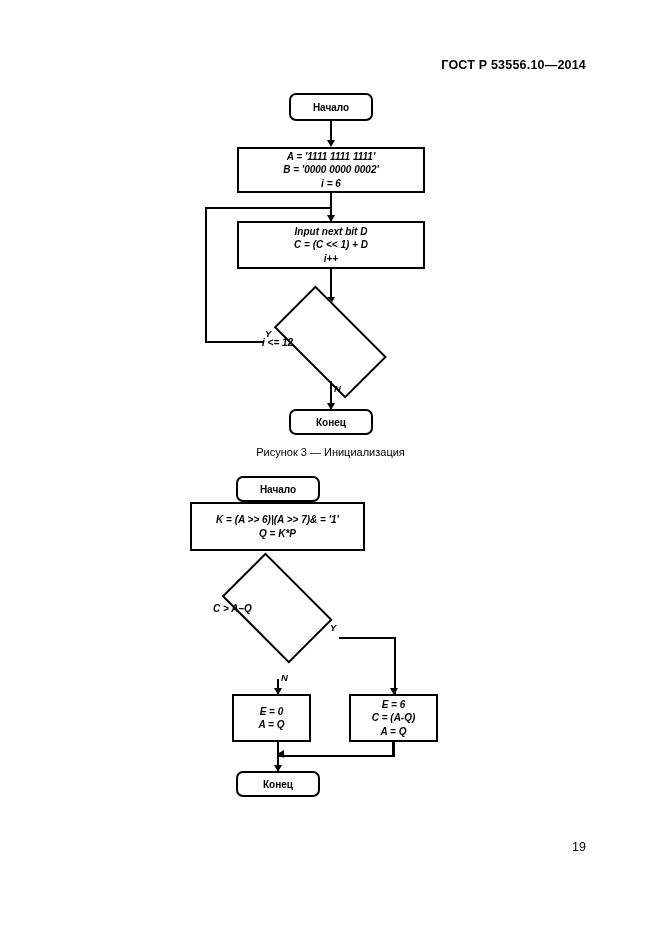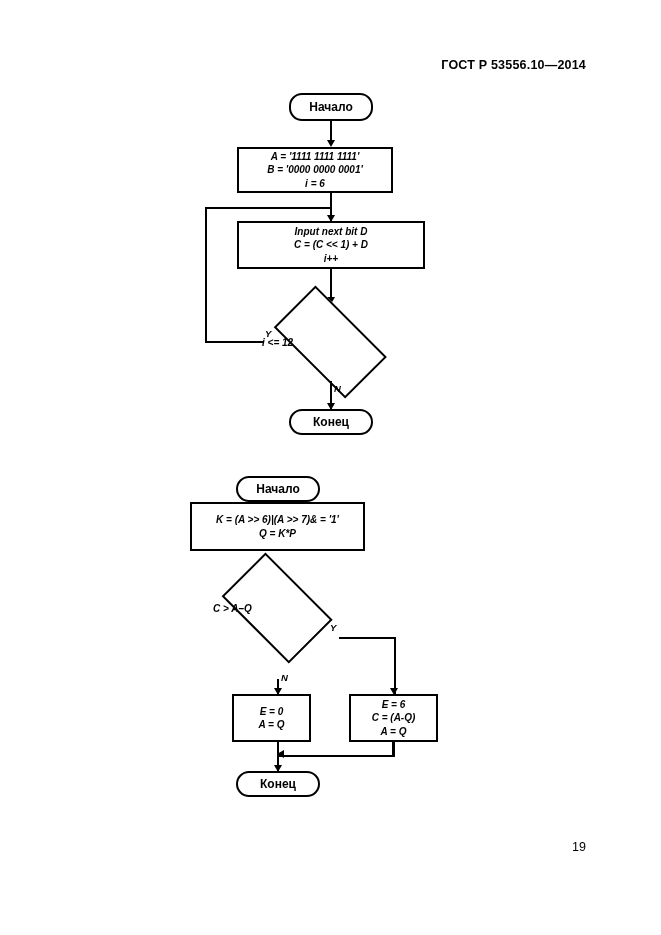--- a/index.html
+++ b/index.html
@@ -52,22 +52,22 @@
     position: absolute;
     box-sizing: border-box;
     border: 2.4px solid #000;
     background: #fff;
     display: flex;
     align-items: center;
     justify-content: center;
     text-align: center;
   }
   .fc-term {
-    border-radius: 13px;
-    font-size: 12px;
+    border-radius: 7px;
+    font-size: 10px;
     font-weight: bold;
   }
   .fc-proc {
     font-size: 10px;
     font-weight: bold;
     font-style: italic;
     line-height: 1.35;
   }
   .fc-proc .ln { display: block; white-space: nowrap; }
   .fc-diamond {
@@ -135,24 +135,24 @@
 
   <div>
 
     <div class="fc-node fc-term" style="left:289px; top:93px; width:84px; height:28px;">
       <span>Начало</span>
     </div>
 
     <div class="ln-v" style="left:329.8px; top:121px; height:24px;"></div>
     <div class="arrow-d" style="left:326.6px; top:140px;"></div>
 
-    <div class="fc-node fc-proc" style="left:237px; top:147px; width:156px; height:46px;">
+    <div class="fc-node fc-proc" style="left:237px; top:147px; width:188px; height:46px;">
       <div>
         <span class="ln">A = '1111 1111 1111'</span>
-        <span class="ln">B = '0000 0000 0001'</span>
+        <span class="ln">B = '0000 0000 0002'</span>
         <span class="ln">i = 6</span>
       </div>
     </div>
 
     <div class="ln-v" style="left:329.8px; top:193px; height:28px;"></div>
     <div class="arrow-d" style="left:326.6px; top:215px;"></div>
 
     <div class="fc-node fc-proc" style="left:237px; top:221px; width:188px; height:48px;">
       <div>
         <span class="ln">Input next bit D</span>
@@ -177,20 +177,21 @@
 
     <div class="ln-v" style="left:329.8px; top:381px; height:28px;"></div>
     <div class="arrow-d" style="left:326.6px; top:403px;"></div>
     <div class="branch-label" style="left:334px; top:383px;">N</div>
 
     <div class="fc-node fc-term" style="left:289px; top:409px; width:84px; height:26px;">
       <span>Конец</span>
     </div>
   </div>
 
+  <div class="caption c3">Рисунок 3 — Инициализация</div>
 
   <div>
 
     <div class="fc-node fc-term" style="left:236px; top:476px; width:84px; height:26px;">
       <span>Начало</span>
     </div>
 
     <div class="ln-v" style="left:276.8px; top:502px; height:20px;"></div>
     <div class="arrow-d" style="left:273.6px; top:516px;"></div>
 

